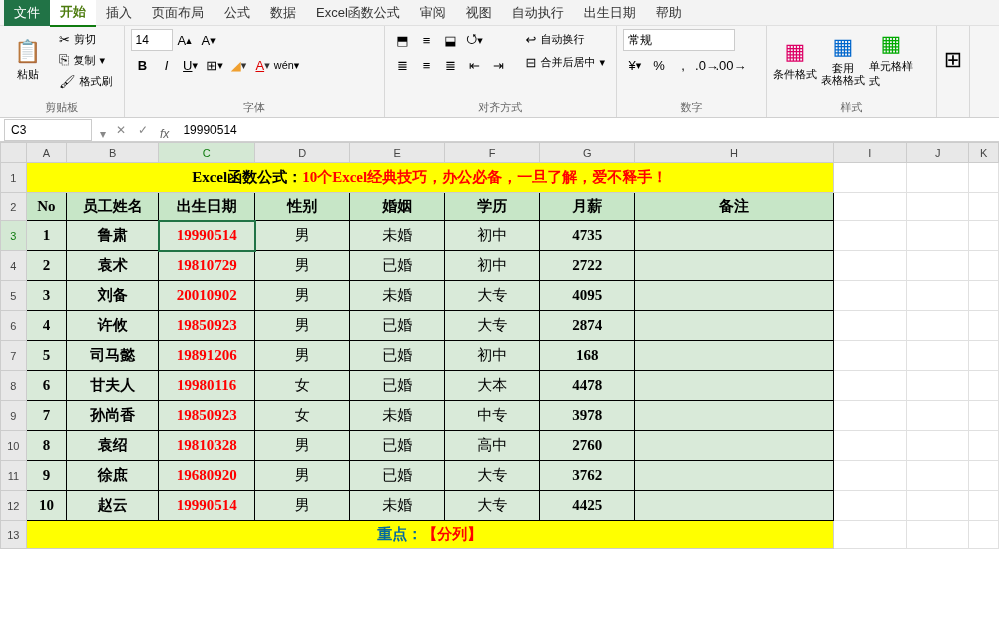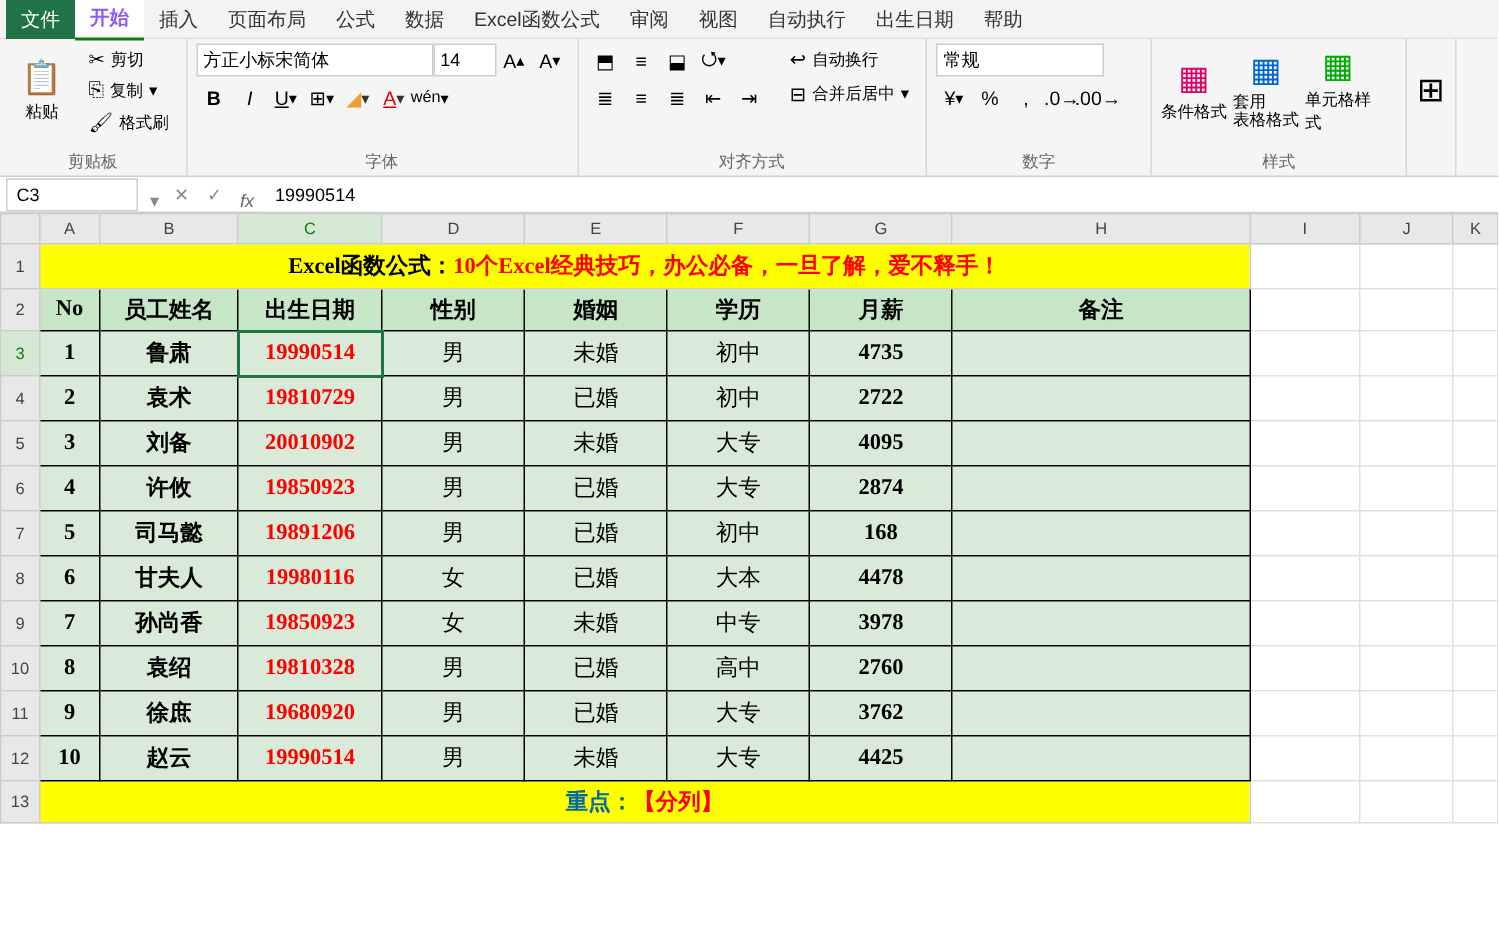--- a/index.html
+++ b/index.html
@@ -1,21 +1,21 @@
 <!DOCTYPE html>
 <html><head>
   <meta charset="utf-8">
   <style>
     * { box-sizing: border-box; margin: 0; padding: 0; }
     body { font-family: "Microsoft YaHei", sans-serif; font-size: 12px; background: #fff; overflow: hidden; }
     
     
     .menu-bar { display: flex; background: #f3f3f3; border-bottom: 1px solid #e0e0e0; height: 26px; align-items: center; padding-left: 4px; }
     .menu-item { padding: 4px 10px; cursor: pointer; font-size: 13px; color: #333; }
-    .menu-item.active { background: #fff; color: #8b5cf6; border-bottom: 2px solid #0f7b0f; font-weight: bold; }
+    .menu-item.active { background: #fff; color: #4d7c0f; border-bottom: 2px solid #0f7b0f; font-weight: bold; }
     .menu-item.file { background: #217346; color: #fff; }
     
     
     .ribbon { display: flex; background: #f5f5f5; border-bottom: 1px solid #d0d0d0; height: 92px; }
     .ribbon-group { display: flex; flex-direction: column; border-right: 1px solid #d8d8d8; padding: 3px 6px; position: relative; }
     .ribbon-group-label { position: absolute; bottom: 2px; left: 0; right: 0; text-align: center; font-size: 11px; color: #666; }
     .ribbon-group-content { display: flex; flex: 1; align-items: flex-start; gap: 4px; padding-bottom: 18px; }
     .large-btn { display: flex; flex-direction: column; align-items: center; justify-content: center; width: 44px; height: 62px; cursor: pointer; font-size: 11px; gap: 2px; }
     .large-btn .icon { font-size: 22px; }
     .small-btn-col { display: flex; flex-direction: column; gap: 1px; }
@@ -99,21 +99,20 @@
           </div>
       </div>
     </div>
     <div class="ribbon-group-label">剪贴板</div>
   </div>
 
   <div class="ribbon-group" style="min-width:260px">
     <div class="ribbon-group-content">
       <div class="font-col">
         <div class="btn-row">
-          <input class="font-select" value="方正小标宋简体" style="">
           <input class="size-select" value="14" style="">
           <button class="toolbar-btn">A<sup>▴</sup></button>
           <button class="toolbar-btn">A<sup>▾</sup></button>
         </div>
         <div class="btn-row">
           <button class="toolbar-btn">
               <b>B</b>
             </button>
           <button class="toolbar-btn">
               <i>I</i>
@@ -187,21 +186,21 @@
   </div>
 
   <div class="ribbon-group" style="min-width:170px">
     <div class="ribbon-group-content">
       <div class="large-btn">
         <span class="icon" style="color:#d06">▦</span>
         <span>条件格式</span>
       </div>
       <div class="large-btn">
         <span class="icon" style="color:#06c">▦</span>
-        <span style="white-space:pre;line-height:1.1">套用
+        <span style="white-space:pre;text-align:center;line-height:1.1">套用
 表格格式</span>
       </div>
       <div class="large-btn">
         <span class="icon" style="color:#0a0">▦</span>
         <span>单元格样式</span>
       </div>
     </div>
     <div class="ribbon-group-label">样式</div>
   </div>
   <div class="ribbon-group" style="min-width:20px">

